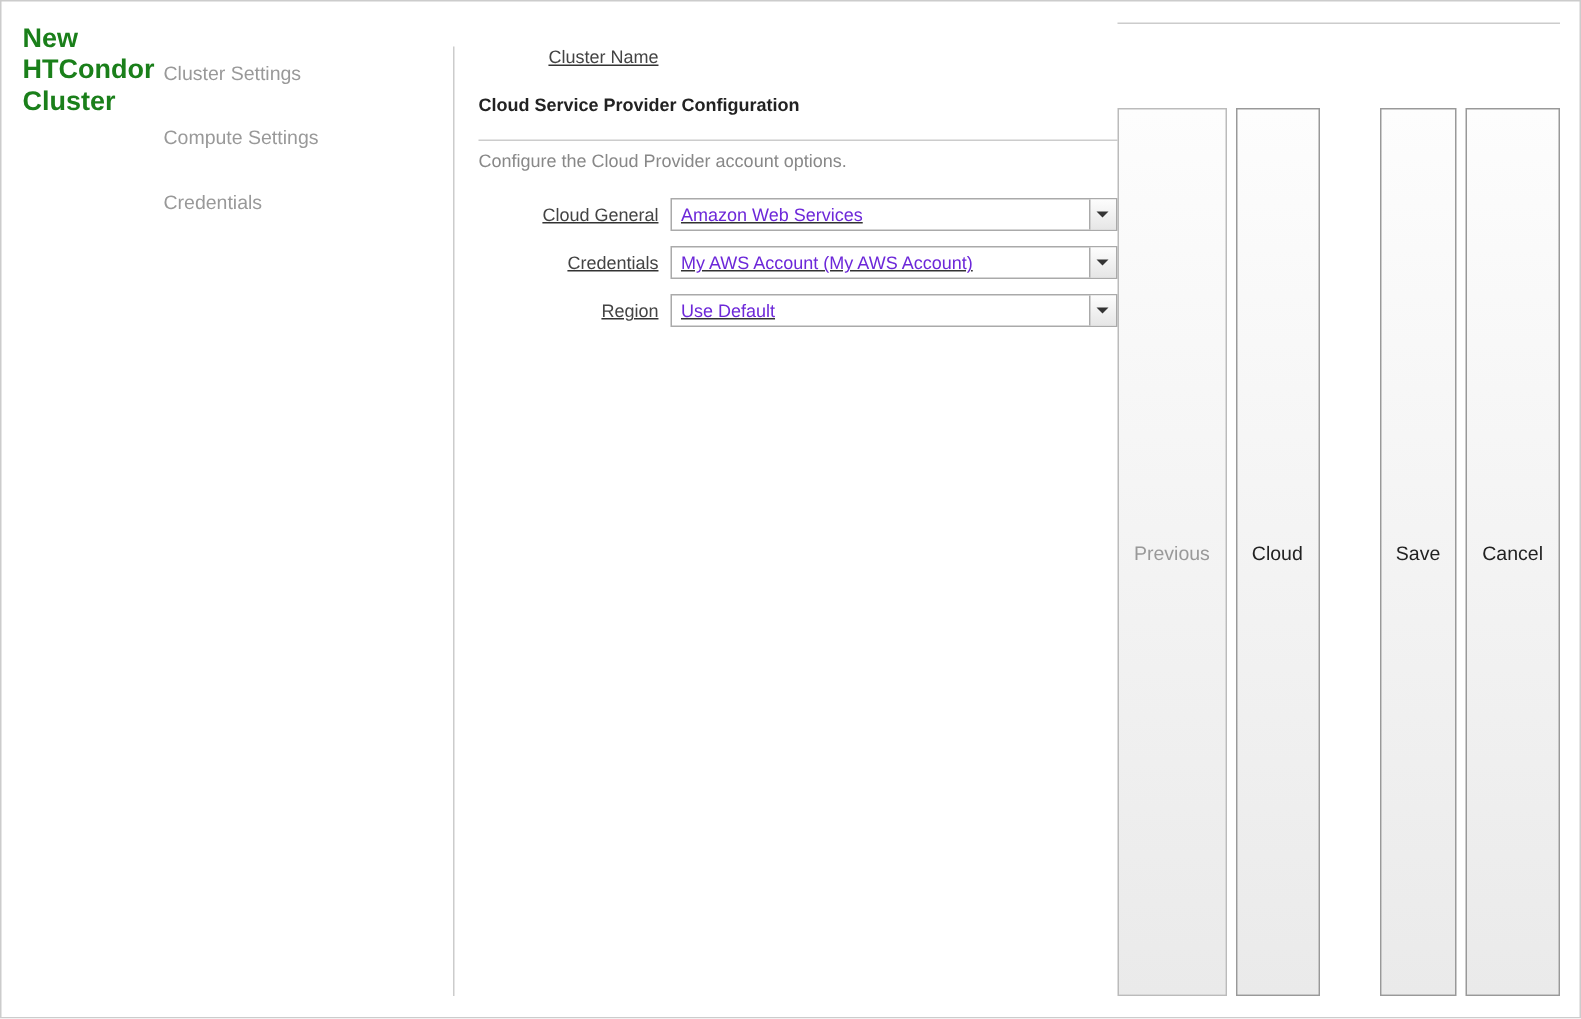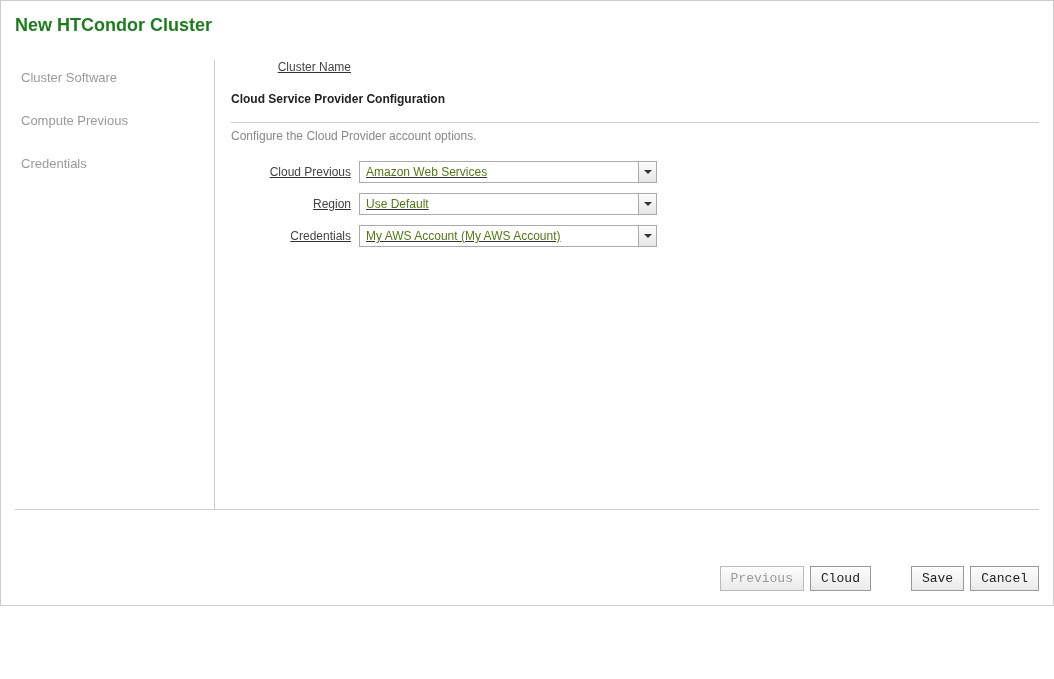--- a/index.html
+++ b/index.html
@@ -8,26 +8,26 @@
       padding: 0;
     }
     body {
       font-family: Arial, Helvetica, sans-serif;
       font-size: 12px;
       background: #fff;
       color: #333;
     }
     .container {
       width: 1054px;
-      height: 606px;
+      height: 679px;
       border: 1px solid #ccc;
       padding: 14px;
       position: relative;
       display: flex;
-      flex-direction: column;
+      flex-direction: row;
     }
     .page-title {
       color: #1a7f1a;
       font-size: 18px;
       font-weight: bold;
       margin-bottom: 8px;
     }
     .body-area {
       display: flex;
       flex: 1;
@@ -99,21 +99,21 @@
       display: flex;
       width: 298px;
       height: 22px;
       border: 1px solid #aaa;
       background: #fff;
     }
     .select-value {
       flex: 1;
       padding: 3px 6px;
       font-size: 12px;
-      color: #4d7c0f;
+      color: #6d28d9;
     }
     .select-btn {
       width: 18px;
       border-left: 1px solid #aaa;
       background: linear-gradient(#fdfdfd, #e6e6e6);
       display: flex;
       align-items: center;
       justify-content: center;
       cursor: pointer;
     }
@@ -131,21 +131,21 @@
       justify-content: flex-end;
       gap: 6px;
     }
     .btn {
       border: 1px solid #999;
       background: linear-gradient(#fdfdfd, #eaeaea);
       padding: 4px 10px;
       font-size: 13px;
       cursor: pointer;
       color: #222;
-      font-family: Liberation Mono, monospace;
+      font-family: Liberation Sans, sans-serif;
       margin-top: 46px;
     }
     .btn.disabled {
       color: #999;
       cursor: default;
       border-color: #bbb;
     }
     .btn-gap {
       width: 28px;
     }
@@ -154,69 +154,69 @@
 <body>
 
 <div class="container">
 
   <div class="page-title">New HTCondor Cluster</div>
 
   <div class="body-area">
 
     <div class="sidebar">
       <div class="sidebar-item">
-        <span>Cluster Software</span>
+        <span>Cluster Settings</span>
       </div>
       <div class="sidebar-item">
-        <span>Compute Previous</span>
+        <span>Compute Settings</span>
       </div>
       <div class="sidebar-item">
         <span>Credentials</span>
       </div>
     </div>
 
     <div class="main-panel">
 
       <div class="form-row form-row-top">
         <div class="form-label">Cluster Name</div>
       </div>
 
       <div class="section-heading">Cloud Service Provider Configuration</div>
       <div class="section-desc">Configure the Cloud Provider account options.</div>
 
       <div class="form-row">
-        <div class="form-label">Cloud Previous</div>
+        <div class="form-label">Cloud General</div>
         <div class="select-wrap">
           <div class="select-value">Amazon Web Services</div>
+          <div class="select-btn">
+            <div class="caret-down"></div>
+          </div>
+        </div>
+      </div>
+
+      <div class="form-row">
+        <div class="form-label">Credentials</div>
+        <div class="select-wrap">
+          <div class="select-value">My AWS Account (My AWS Account)</div>
           <div class="select-btn">
             <div class="caret-down"></div>
           </div>
         </div>
       </div>
 
       <div class="form-row">
         <div class="form-label">Region</div>
         <div class="select-wrap">
           <div class="select-value">Use Default</div>
           <div class="select-btn">
             <div class="caret-down"></div>
           </div>
         </div>
       </div>
 
-      <div class="form-row">
-        <div class="form-label">Credentials</div>
-        <div class="select-wrap">
-          <div class="select-value">My AWS Account (My AWS Account)</div>
-          <div class="select-btn">
-            <div class="caret-down"></div>
-          </div>
-        </div>
-      </div>
-
     </div>
   </div>
 
   <div class="footer">
     <button class="btn disabled">Previous</button>
     <button class="btn">Cloud</button>
     <div class="btn-gap"></div>
     <button class="btn">Save</button>
     <button class="btn">Cancel</button>
   </div>

